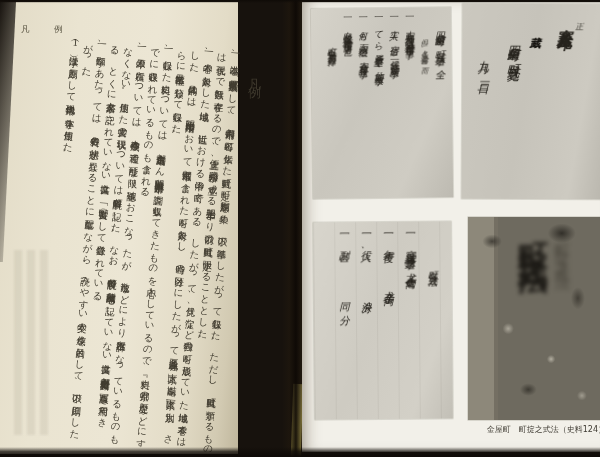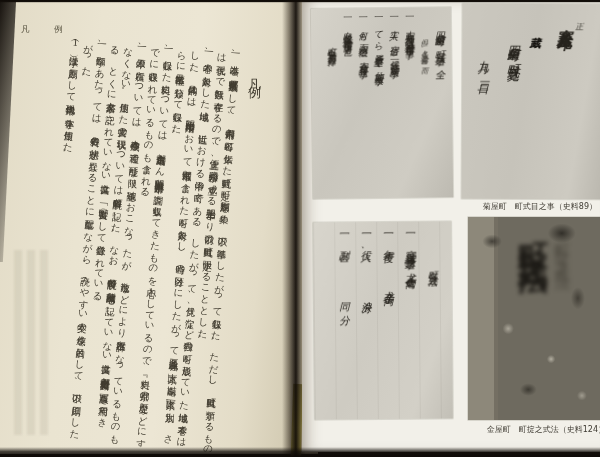--- a/index.html
+++ b/index.html
@@ -5,23 +5,22 @@
   html,body{margin:0;padding:0;}
   body{
     width:600px;height:457px;overflow:hidden;
     background:#15100b;
     font-family:"DejaVu Serif","Liberation Serif",serif;
   }
   .scene{position:relative;width:600px;height:457px;background:#17120d;}
 
   
   .page-left{
-    position:absolute;left:0;top:2px;width:298px;height:452px;
+    position:absolute;left:0;top:2px;width:238px;height:452px;
     background:linear-gradient(97deg,#e2dbc6 0%,#eae4d1 28%,#ece6d4 55%,#e3dcc7 78%,#d2cab2 92%,#bfb69c 100%);
-    padding-left:20px;
   }
   .left-edge-shadow{
     position:absolute;left:0;top:0;width:16px;height:260px;
     background:linear-gradient(100deg,rgba(14,10,6,.95) 0%,rgba(14,10,6,.55) 45%,rgba(14,10,6,0) 100%);
     clip-path:polygon(0 0,100% 0,18% 100%,0 100%);
   }
   .running-head{
     position:absolute;left:21px;top:22px;
     font-size:8.5px;letter-spacing:8px;color:#55503e;white-space:nowrap;
   }
@@ -177,21 +176,20 @@
     </div>
 
     <div class="photo photo-b ms">
       <span class="b-mark vcol">正</span>
       <span class="b-era vcol">寛永拾九年</span>
       <span class="b-seal vcol">武蔵</span>
       <span class="b-title vcol">四条菊屋町　町式目之覚</span>
       <span class="b-date vcol">九月　三日</span>
     </div>
 
-    <div class="caption caption-top">菊屋町　町式目之事（史料89）</div>
 
     <div class="photo photo-c ms">
       <div class="cols">
         <p class="col title">町儀之式法</p>
         <p class="col">一　家賃諸買売之事　尤〆金壱両</p>
         <p class="col">一　年寄役　　　尤金子両</p>
         <p class="col">一　役人、　　　浪分々</p>
         <p class="col">一　副甚　　　　同　分</p>
       </div>
     </div>

